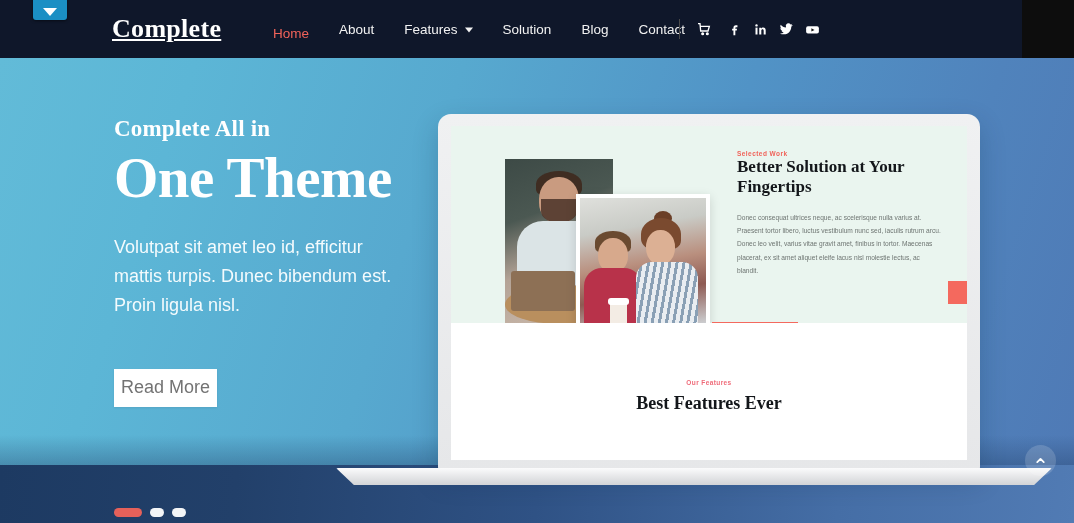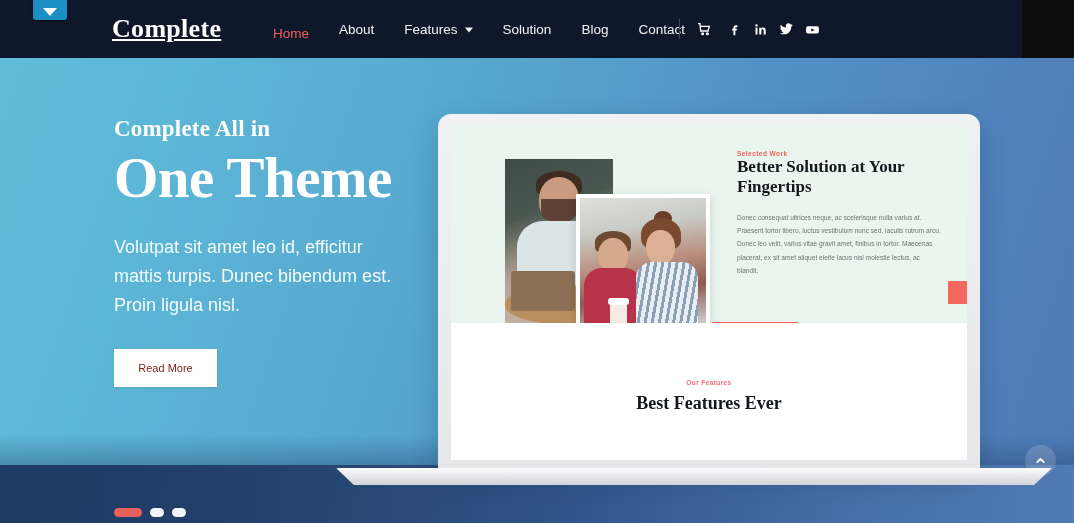--- a/index.html
+++ b/index.html
@@ -92,23 +92,23 @@
   .headline {
     font-family: "Liberation Serif", serif;
     font-weight: 700; font-size: 57px; line-height: 1.02; color: #ffffff;
     margin-top: 7px; letter-spacing: -.5px;
   }
   .sub {
     margin-top: 26px; font-size: 18px; line-height: 1.62;
     color: #f4fbfd; max-width: 290px;
   }
   .btn-read {
-    margin-top: 28px; display: inline-flex; align-items: center; justify-content: center;
-    width: 103px; height: 38px; background: #ffffff; color: #7f1d1d;
-    font-size: 11px; text-decoration: none;
+    margin-top: 48px; display: inline-flex; align-items: center; justify-content: center;
+    width: 103px; height: 38px; background: #ffffff; color: #737373;
+    font-size: 18px; text-decoration: none;
     box-shadow: 0 1px 2px rgba(0,0,0,.08);
   }
 
   
   .dots { position: absolute; left: 114px; bottom: 6px; display: flex; align-items: center; gap: 8px; }
   .dot { width: 14px; height: 9px; border-radius: 5px; background: #ffffff; opacity: .95; }
   .dot.wide { width: 28px; background: #f0635a; }
 
   
   .to-top {

